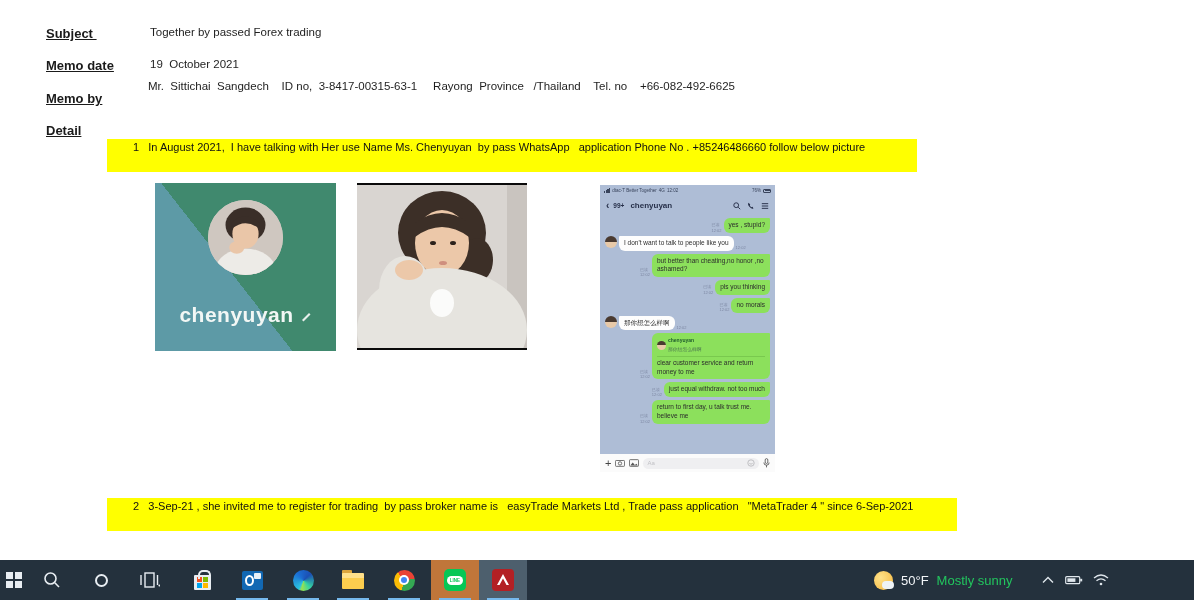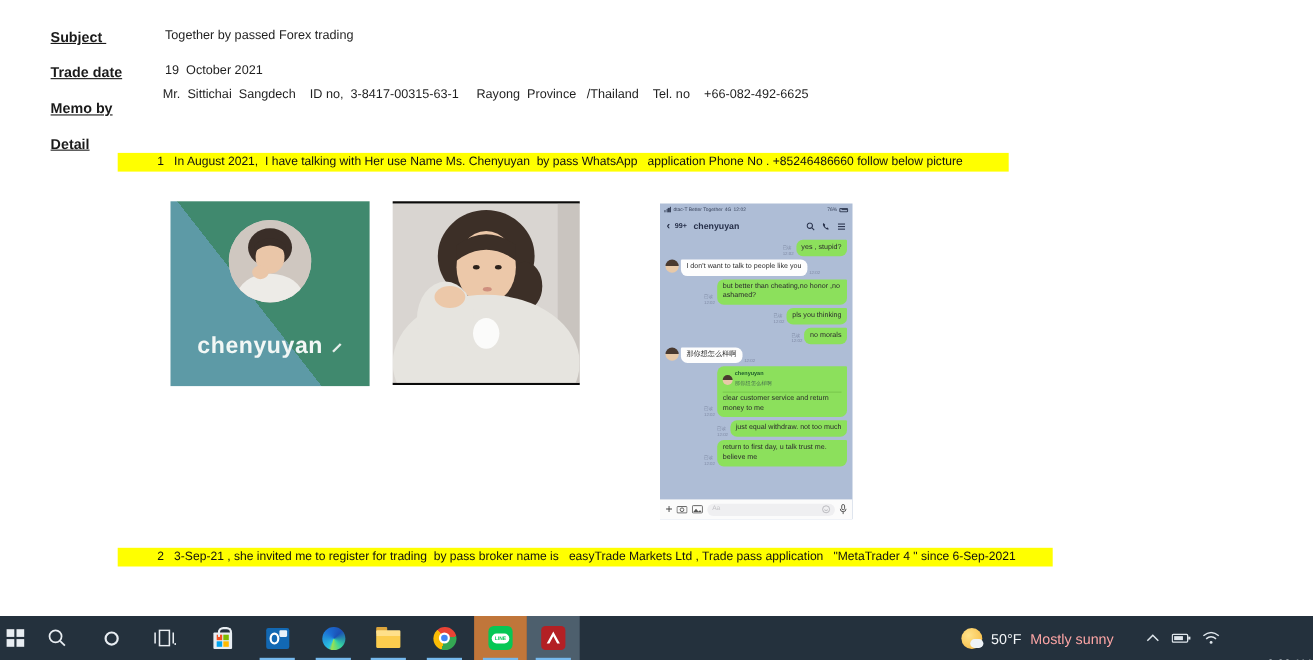--- a/index.html
+++ b/index.html
@@ -4,22 +4,22 @@
 <style>
   * { margin:0; padding:0; box-sizing:border-box; }
   html,body { width:1194px; height:600px; overflow:hidden; background:#fff;
     font-family:"Liberation Sans", sans-serif; }
   .stage { position:relative; width:1194px; height:600px; background:#fff; }
 
   
   .doc-label { position:absolute; left:46px; font-size:13px; font-weight:bold;
     color:#1a1a1a; text-decoration:underline; white-space:pre; }
   .doc-value { position:absolute; left:150px; font-size:11.5px; color:#1f1f1f; white-space:pre; }
-  .hl { position:absolute; height:17px; background:#ffff00; font-size:11px; color:#111;
-    line-height:17px; white-space:pre; padding-left:36px; }
+  .hl { position:absolute; height:33px; background:#ffff00; font-size:11px; color:#111;
+    line-height:17px; white-space:pre; padding-left:26px; }
 
   
   .profile-card { position:absolute; left:155px; top:183px; width:181px; height:168px;
     background:linear-gradient(52deg,#5d9aa6 0 44%, #40896e 44% 100%); overflow:hidden; }
   .profile-avatar { position:absolute; left:53px; top:17px; width:75px; height:75px;
     border-radius:50%; overflow:hidden; background:#d6cfc9; }
   .profile-name { position:absolute; left:0; top:120px; width:100%; text-align:center;
     color:#f2f7f5; font-size:21px; font-weight:600; letter-spacing:.5px; }
   .pencil { display:inline-block; margin-left:6px; }
 
@@ -102,39 +102,39 @@
   .line-ic b { background:#fff; border-radius:6px; padding:2px 3px; font-size:4.5px; color:#06c755; }
   .acro { width:22px; height:22px; background:#b32024; border-radius:4px; position:relative; }
   .acro svg { position:absolute; inset:3px; }
   .weather { position:absolute; left:874px; top:0; height:40px; display:flex; align-items:center; gap:8px; }
   .wicon { width:19px; height:19px; position:relative; }
   .wicon::before { content:""; position:absolute; inset:0; border-radius:50%;
     background:radial-gradient(circle at 35% 35%, #ffe28a, #f6b73c); }
   .wicon::after { content:""; position:absolute; right:-1px; bottom:1px; width:12px; height:8px;
     background:#eef3f7; border-radius:6px; }
   .wtemp { font-size:13px; color:#f2f5f8; }
-  .wdesc { font-size:13px; color:#fca5a5; }
+  .wdesc { font-size:13px; color:#22c55e; }
   .tray-ic { position:absolute; top:0; height:40px; display:flex; align-items:center;
     justify-content:center; color:#dfe6ec; }
   .chev { left:1038px; width:20px; }
   .batt2 { left:1062px; width:24px; }
   .wifi { left:1090px; width:22px; }
   .lang { left:1112px; width:34px; font-size:11px;margin-top:38px; }
   .clock { position:absolute; left:1152px; top:4px; width:80px; color:#eef2f5; font-size:11px;
     line-height:16px; white-space:pre; }
 </style>
 </head>
 <body>
 
 <div class="stage">
 
   <div>
     <div class="doc-label" style="top:26px">Subject </div>
     <div class="doc-value" style="top:26px">Together by passed Forex trading</div>
-    <div class="doc-label" style="top:58px">Trade date</div>
+    <div class="doc-label" style="top:58px">Memo date</div>
     <div class="doc-value" style="top:58px">19  October 2021</div>
     <div class="doc-label" style="top:91px">Memo by</div>
     <div class="doc-value" style="top:80px; left:148px">Mr.  Sittichai  Sangdech    ID no,  3-8417-00315-63-1     Rayong  Province   /Thailand    Tel. no    +66-082-492-6625</div>
     <div class="doc-label" style="top:123px">Detail</div>
 
     <div class="hl" style="left:107px; top:139px; width:810px">1   In August 2021,  I have talking with Her use Name Ms. Chenyuyan  by pass WhatsApp   application Phone No . +85246486660 follow below picture</div>
     <div class="hl" style="left:107px; top:498px; width:850px">2   3-Sep-21 , she invited me to register for trading  by pass broker name is   easyTrade Markets Ltd , Trade pass application   "MetaTrader 4 " since 6-Sep-2021</div>
   </div>
 
   <div class="profile-card">

